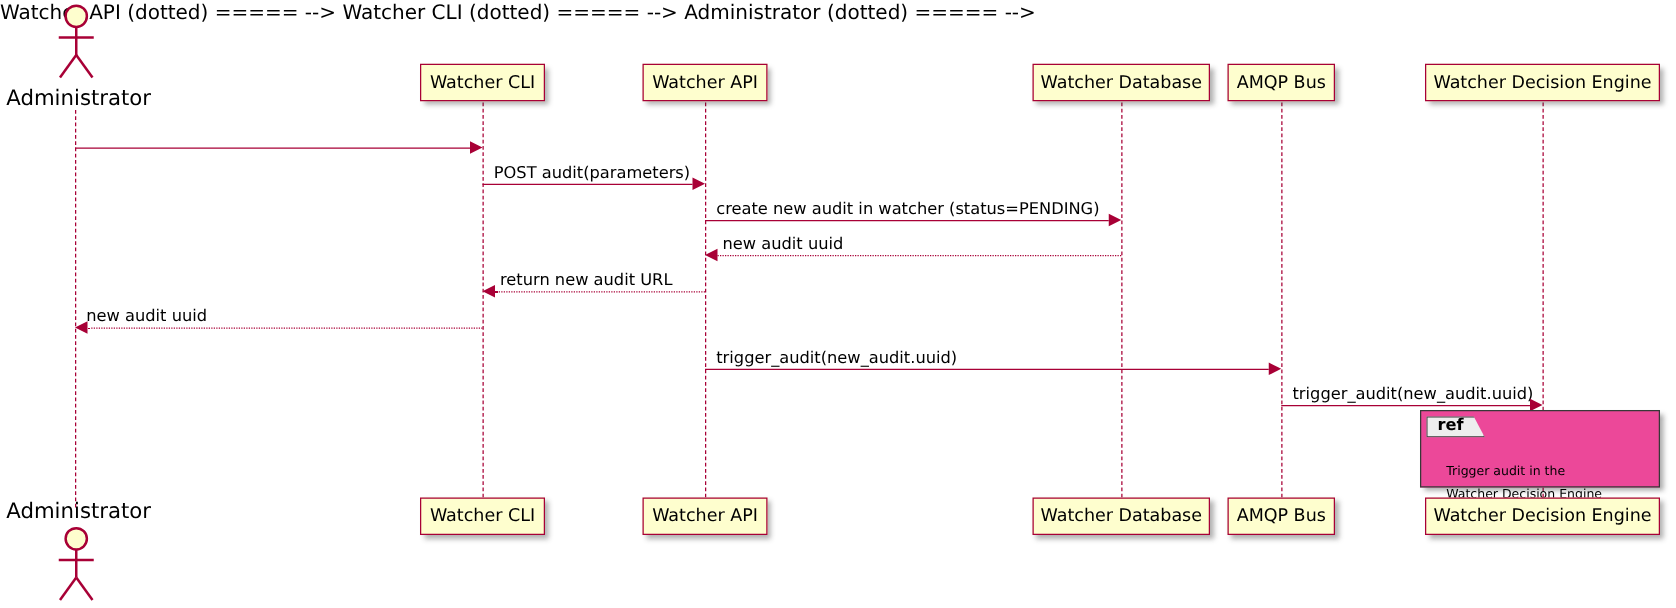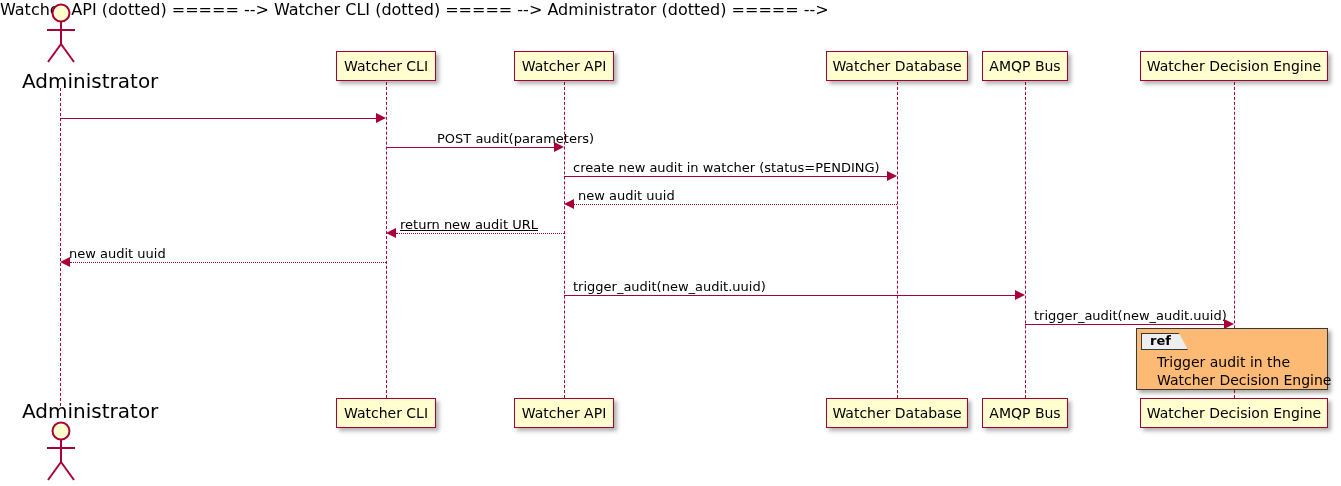--- a/index.html
+++ b/index.html
@@ -32,25 +32,24 @@
     line-height: 1;
     display: flex;
     align-items: center;
     justify-content: center;
     white-space: nowrap;
     box-shadow: 3px 3px 4px rgba(40,40,40,0.36);
     height: 30px;
   }
   .actor-label {
     position: absolute;
-    font-size: 20px;
+    font-size: 17px;
     color: #000000;
     white-space: nowrap;
     line-height: 1;
-    margin-left: 17px;
   }
   .actor-fig {
     position: absolute;
   }
   .msg-line {
     position: absolute;
     height: 0;
     border-top: 1.4px solid #A80036;
   }
   .msg-line.dotted {
@@ -74,21 +73,21 @@
   .msg-label {
     position: absolute;
     font-size: 13px;
     color: #000000;
     white-space: nowrap;
     line-height: 1;
   }
   .ref-box {
     position: absolute;
     box-sizing: border-box;
-    background: #fdba74;
+    background: #ec4899;
     border: 1.5px solid #383838;
     box-shadow: 3px 3px 4px rgba(40,40,40,0.40);
     text-decoration: underline;
   }
   .ref-tab {
     position: absolute;
     left: 4px;
     top: 4px;
     height: 17px;
     box-sizing: border-box;
@@ -97,22 +96,22 @@
     font-weight: bold;
     font-size: 13px;
     color: #000000;
     padding: 0 16px 0 8px;
     line-height: 14px;
     clip-path: polygon(0 0, calc(100% - 9px) 0, 100% 100%, 0 100%);
   }
   .ref-text {
     position: absolute;
     left: 20px;
-    top: 24px;
-    font-size: 14px;
+    top: 40px;
+    font-size: 10px;
     color: #000000;
     line-height: 18px;
     white-space: nowrap;
   }
 </style>
 </head>
 <body>
 
 <div id="diagram">
 
@@ -151,36 +150,36 @@
   </div>
   <div class="participant-box" style="left:1140px; top:51px; width:188px;">
     <span>Watcher Decision Engine</span>
   </div>
 
   
   <div class="msg-line" style="left:60px; top:118px; width:316px;"></div>
   <div class="arrow-head right" style="left:376px; top:113px;"></div>
 
   
-  <div class="msg-label" style="left:395px; top:132px;margin-left:42px;">POST audit(parameters)</div>
+  <div class="msg-label" style="left:395px; top:132px;">POST audit(parameters)</div>
   <div class="msg-line" style="left:386px; top:147px; width:168px;"></div>
   <div class="arrow-head right" style="left:554px; top:142px;"></div>
 
   
   <div class="msg-label" style="left:573px; top:161px;">create new audit in watcher (status=PENDING)</div>
   <div class="msg-line" style="left:564px; top:176px; width:323px;"></div>
   <div class="arrow-head right" style="left:887px; top:171px;"></div>
 
    Watcher API (dotted) ===== --&gt;
   <div class="msg-label" style="left:578px; top:189px;">new audit uuid</div>
   <div class="msg-line dotted" style="left:574px; top:204px; width:323px;"></div>
   <div class="arrow-head left" style="left:564px; top:199px;"></div>
 
    Watcher CLI (dotted) ===== --&gt;
-  <div class="msg-label" style="left:400px; top:218px;text-decoration:underline;">return new audit URL</div>
+  <div class="msg-label" style="left:400px; top:218px;">return new audit URL</div>
   <div class="msg-line dotted" style="left:396px; top:233px; width:168px;"></div>
   <div class="arrow-head left" style="left:386px; top:228px;"></div>
 
    Administrator (dotted) ===== --&gt;
   <div class="msg-label" style="left:69px; top:247px;">new audit uuid</div>
   <div class="msg-line dotted" style="left:70px; top:262px; width:316px;"></div>
   <div class="arrow-head left" style="left:60px; top:257px;"></div>
 
   
   <div class="msg-label" style="left:573px; top:280px;">trigger_audit(new_audit.uuid)</div>

